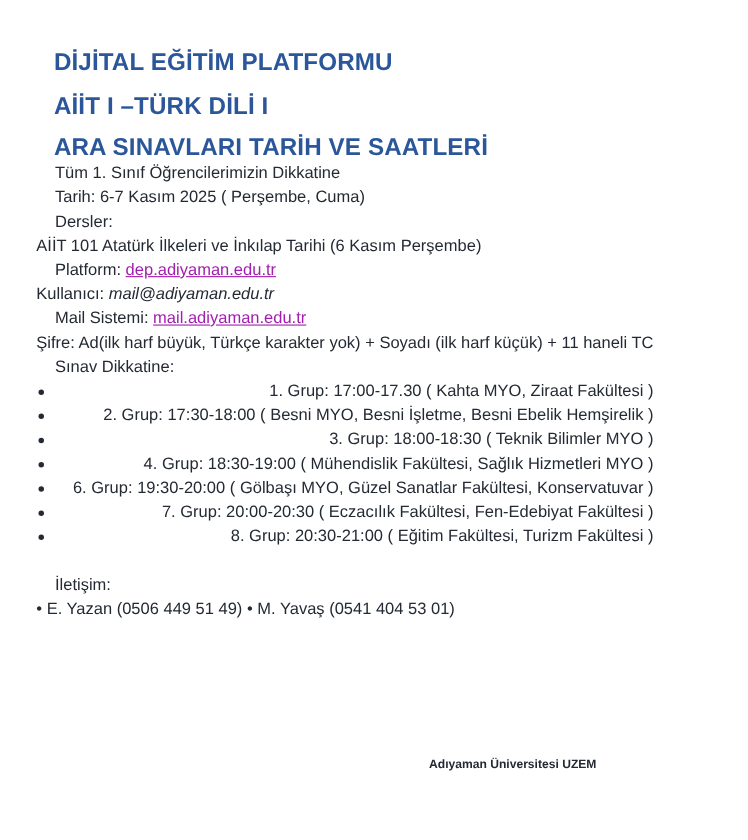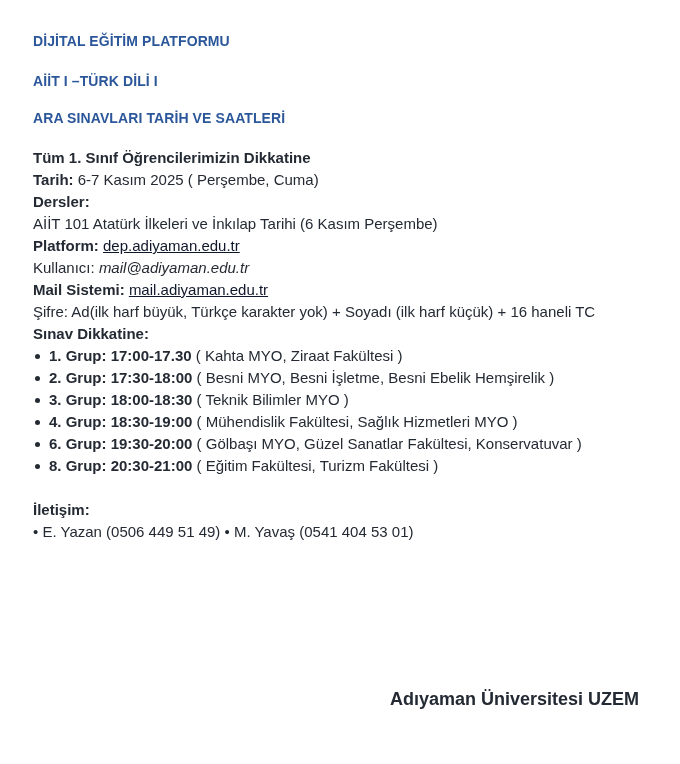--- a/index.html
+++ b/index.html
@@ -1,32 +1,32 @@
 <!DOCTYPE html>
 <html><head>
 <meta charset="utf-8">
 <style>
   html, body { margin: 0; padding: 0; background: #ffffff; }
   body { width: 680px; height: 764px; position: relative; overflow: hidden;
          font-family: "Liberation Sans", "DejaVu Sans", sans-serif; color: #242a33; }
   .page { position: absolute; left: 33px; top: 27px; width: 630px; }
-  h1.title { margin: 0; font-size: 14px; font-weight: bold; color: #2b579a; letter-spacing: 0.1px; line-height: 22px; }
+  h1.title { margin: 16px; font-size: 22px; font-weight: bold; color: #2b579a; letter-spacing: 0.1px; line-height: 22px; }
   .t1 { position: absolute; top: 3px; }
   .t2 { position: absolute; top: 43px; }
   .t3 { position: absolute; top: 80px; }
   .body { position: absolute; top: 120px; left: 0; font-size: 15px; line-height: 22px; }
   .line { white-space: nowrap; height: 22px; }
-  .b { font-weight: bold; }
-  a.lnk { color: #0f172a; text-decoration: underline; }
+  .b { font-weight: normal; margin-left: 17px; }
+  a.lnk { color: #a21caf; text-decoration: underline; }
   .it { font-style: italic; }
-  ul.groups { list-style: none; margin: 0; padding: 0; }
+  ul.groups { list-style: none; margin: 0; padding: 0; text-align: right; }
   ul.groups li { white-space: nowrap; height: 22px; position: relative; padding-left: 16px; }
   ul.groups li .dot { position: absolute; left: 2px; top: 9px; width: 5px; height: 5px; border-radius: 50%; background: #242a33; }
   .spacer { height: 22px; }
-  .sig { position: absolute; left: 357px; top: 662px; font-size: 18px; font-weight: bold; white-space: nowrap; }
+  .sig { position: absolute; left: 357px; top: 662px; font-size: 11px; font-weight: bold; white-space: nowrap; }
 </style>
 </head>
 <body>
 
 <div class="page">
   <h1 class="title t1">DİJİTAL EĞİTİM PLATFORMU</h1>
   <h1 class="title t2">AİİT I –TÜRK DİLİ I</h1>
   <h1 class="title t3">ARA SINAVLARI TARİH VE SAATLERİ</h1>
 
   <div class="body">
@@ -42,29 +42,30 @@
       <a class="lnk" href="#">dep.adiyaman.edu.tr</a>
     </div>
     <div class="line">
       <span style="white-space:pre">Kullanıcı: </span><span class="it">mail@adiyaman.edu.tr</span>
     </div>
 
     <div class="line">
       <span class="b">Mail Sistemi:</span>
       <a class="lnk" href="#">mail.adiyaman.edu.tr</a>
     </div>
-    <div class="line">Şifre: Ad(ilk harf büyük, Türkçe karakter yok) + Soyadı (ilk harf küçük) + 16 haneli TC</div>
+    <div class="line">Şifre: Ad(ilk harf büyük, Türkçe karakter yok) + Soyadı (ilk harf küçük) + 11 haneli TC</div>
 
     <div class="line b">Sınav Dikkatine:</div>
     <ul class="groups">
       <li><span class="dot"></span><span class="b">1. Grup: 17:00-17.30</span><span> ( Kahta MYO, Ziraat Fakültesi )</span></li>
       <li><span class="dot"></span><span class="b">2. Grup: 17:30-18:00</span><span> ( Besni MYO, Besni İşletme, Besni Ebelik Hemşirelik )</span></li>
       <li><span class="dot"></span><span class="b">3. Grup: 18:00-18:30</span><span> ( Teknik Bilimler MYO )</span></li>
       <li><span class="dot"></span><span class="b">4. Grup: 18:30-19:00</span><span> ( Mühendislik Fakültesi, Sağlık Hizmetleri MYO )</span></li>
       <li><span class="dot"></span><span class="b">6. Grup: 19:30-20:00</span><span> ( Gölbaşı MYO, Güzel Sanatlar Fakültesi, Konservatuvar )</span></li>
+      <li><span class="dot"></span><span class="b">7. Grup: 20:00-20:30</span><span> ( Eczacılık Fakültesi, Fen-Edebiyat Fakültesi )</span></li>
       <li><span class="dot"></span><span class="b">8. Grup: 20:30-21:00</span><span> ( Eğitim Fakültesi, Turizm Fakültesi )</span></li>
     </ul>
 
     <div class="spacer"></div>
     <div class="line b">İletişim:</div>
     <div class="line">• E. Yazan (0506 449 51 49) • M. Yavaş (0541 404 53 01)</div>
   </div>
 
   <div class="sig">Adıyaman Üniversitesi UZEM</div>
 </div>

